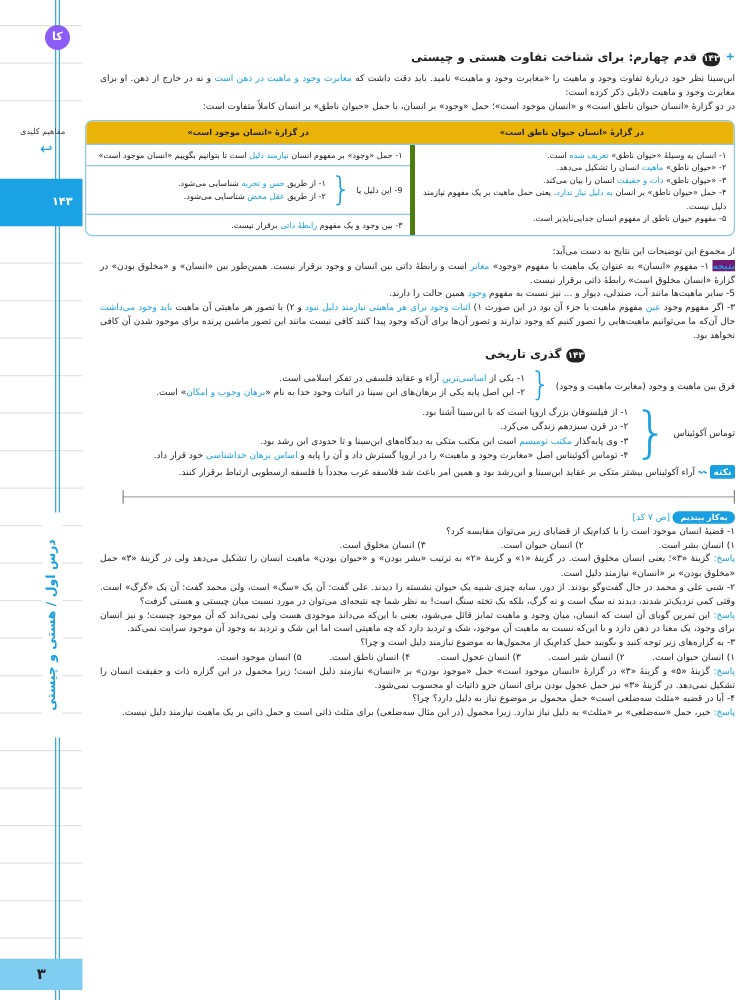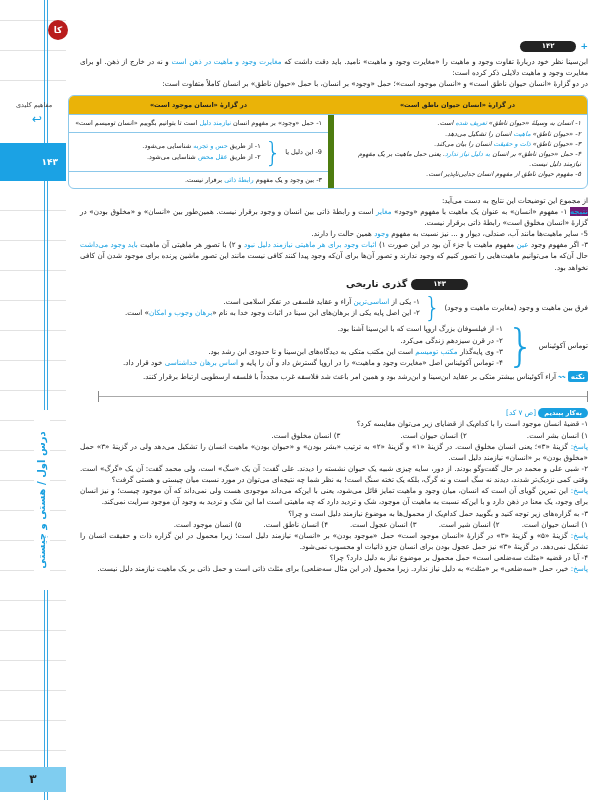--- a/index.html
+++ b/index.html
@@ -4,36 +4,36 @@
 <style>
   * { box-sizing: border-box; margin: 0; padding: 0; }
   html, body { width: 600px; height: 800px; background: #ffffff; overflow: hidden; }
   body { position: relative; font-family: "DejaVu Sans", sans-serif; color: #222; font-size: 7.2px; line-height: 1.55; }
   .blue { color: #1aa0e0; }
   
   .margin { position: absolute; left: 0; top: 0; width: 66px; height: 800px; direction: ltr; }
   .margin .rule { position: absolute; left: 0; width: 66px; height: 1px; background: #e2e2e2; }
   .margin .vline { position: absolute; left: 44px; top: 0; width: 1px; height: 800px; background: #39a8e4; }
   .margin .vline2 { position: absolute; left: 47px; top: 0; width: 1px; height: 800px; background: #39a8e4; }
-  .logo { position: absolute; left: 48px; top: 20px; width: 20px; height: 20px; border-radius: 50%; background: #b91c1c; color: #fff; font-size: 9px; font-weight: bold; text-align: center; line-height: 20px; }
+  .logo { position: absolute; left: 36px; top: 20px; width: 20px; height: 20px; border-radius: 50%; background: #8b5cf6; color: #fff; font-size: 9px; font-weight: bold; text-align: center; line-height: 20px; }
   .key-label { position: absolute; left: 16px; top: 100px; font-size: 6.5px; color: #444; direction: rtl; white-space: nowrap; }
   .key-swirl { position: absolute; left: 32px; top: 110px; color: #1aa0e0; font-size: 12px; }
   .key-box { position: absolute; left: 0; top: 143px; width: 66px; height: 38px; background: #1ba2e4; color: #fff; font-size: 9px; font-weight: bold; text-align: right; padding-right: 8px; line-height: 38px; }
   .vertical-title { position: absolute; left: 34px; top: 590px; transform: rotate(-90deg); transform-origin: left top; width: 180px; color: #1aa0e0; font-weight: bold; font-size: 10px; white-space: nowrap; direction: rtl; text-align: center; background: #fff; }
   .page-box { position: absolute; left: 0; top: 767px; width: 66px; height: 25px; background: #7fcdf0; color: #222; font-weight: bold; font-size: 12px; text-align: center; line-height: 25px; }
   
   .main { position: absolute; left: 80px; top: 40px; width: 508px; direction: rtl; text-align: justify; }
   .heading { font-weight: bold; font-size: 9.5px; display: flex; align-items: center; gap: 4px; margin-bottom: 2px; }
-  .badge { display: inline-block; background: #222; color: #fff; border-radius: 8px; padding: 0 22px; font-size: 7px; line-height: 11px; }
+  .badge { display: inline-block; background: #222; color: #fff; border-radius: 8px; padding: 0 1px; font-size: 7px; line-height: 11px; }
   .plus { color: #1aa0e0; font-weight: bold; font-size: 9px; }
   p { margin: 0; }
   table.cmp { width: 520px; margin: 6px 0 0 -10px; border-collapse: separate; border-spacing: 0; border: 1px solid #8cc8ea; border-radius: 6px; overflow: hidden; font-size: 6.5px; }
   table.cmp th { background: #eab308; font-weight: bold; padding: 4px; text-align: center; border-bottom: 1px solid #8cc8ea; }
   table.cmp td { padding: 3px 6px; vertical-align: top; text-align: right; }
-  table.cmp td.right { border-left: 6px solid #4d7c0f; width: 50%; font-style: italic; }
+  table.cmp td.right { border-left: 4px solid #4d7c0f; width: 50%; }
   table.cmp td.lc { border-bottom: 1px solid #8cc8ea; }
   .brace-block { display: flex; align-items: center; gap: 4px; margin: 3px 0; }
   .brace { color: #1aa0e0; font-size: 26px; line-height: 1; font-weight: 200; }
   .brace-big { font-size: 44px; }
   .sec2 { margin-top: 4px; }
   .sep { margin: 14px 0 10px 0; height: 1px; background: #aaa; width: 490px; position: relative; }
   .sep::before, .sep::after { content: ""; position: absolute; top: -5px; width: 1px; height: 11px; background: #888; }
   .sep::before { right: 0; } .sep::after { left: 0; }
   .apply { display: inline-block; background: #1aa0e0; color: #fff; border-radius: 6px; padding: 0 6px; font-size: 6.5px; line-height: 10px; font-weight: bold; }
   .ref { color: #1aa0e0; margin-left: 48px; }
@@ -74,39 +74,40 @@
   <div class="key-swirl">↩</div>
   <div class="key-box">۱۴۳</div>
   <div class="vertical-title">درس اول / هستی و چیستی</div>
   <div class="page-box">۳</div>
 </div>
 
 <div class="main">
   <div class="heading">
     <span class="plus">+</span>
     <span class="badge">۱۴۲</span>
+    <span>قدم چهارم: برای شناخت تفاوت هستی و چیستی</span>
   </div>
   <p><span>ابن‌سینا نظر خود دربارهٔ تفاوت وجود و ماهیت را «مغایرت وجود و ماهیت» نامید. باید دقت داشت که </span><span class="blue">مغایرت وجود و ماهیت در ذهن است</span><span> و نه در خارج از ذهن. او برای مغایرت وجود و ماهیت دلایلی ذکر کرده است:</span></p>
   <p>در دو گزارهٔ «انسان حیوان ناطق است» و «انسان موجود است»؛ حمل «وجود» بر انسان، با حمل «حیوان ناطق» بر انسان کاملاً متفاوت است:</p>
 
   <table class="cmp">
     <tbody>
         <tr>
       <th>در گزارهٔ «انسان حیوان ناطق است»</th>
       <th>در گزارهٔ «انسان موجود است»</th>
     </tr>
     <tr>
       <td class="right" rowspan="3">
         <div><span>۱- انسان به وسیلهٔ «حیوان ناطق» </span><span class="blue">تعریف شده</span><span> است.</span></div>
         <div><span>۲- «حیوان ناطق» </span><span class="blue">ماهیت</span><span> انسان را تشکیل می‌دهد.</span></div>
         <div><span>۳- «حیوان ناطق» </span><span class="blue">ذات و حقیقت</span><span> انسان را بیان می‌کند.</span></div>
         <div><span>۴- حمل «حیوان ناطق» بر انسان </span><span class="blue">به دلیل نیاز ندارد</span><span>. یعنی حمل ماهیت بر یک مفهوم نیازمند دلیل نیست.</span></div>
         <div><span>۵- مفهوم حیوان ناطق از مفهوم انسان جدایی‌ناپذیر است.</span></div>
       </td>
-      <td class="lc"><span>۱- حمل «وجود» بر مفهوم انسان </span><span class="blue">نیازمند دلیل</span><span> است تا بتوانیم بگوییم «انسان تومیسم است»</span></td>
+      <td class="lc"><span>۱- حمل «وجود» بر مفهوم انسان </span><span class="blue">نیازمند دلیل</span><span> است تا بتوانیم بگوییم «انسان موجود است»</span></td>
     </tr>
     <tr>
       <td class="lc">
         <div class="brace-block">
           <span>9- این دلیل یا</span>
           <span class="brace">{</span>
           <div>
             <div><span>۱- از طریق </span><span class="blue">حس و تجربه</span><span> شناسایی می‌شود.</span></div>
             <div><span>۲- از طریق </span><span class="blue">عقل محض</span><span> شناسایی می‌شود.</span></div>
           </div>

